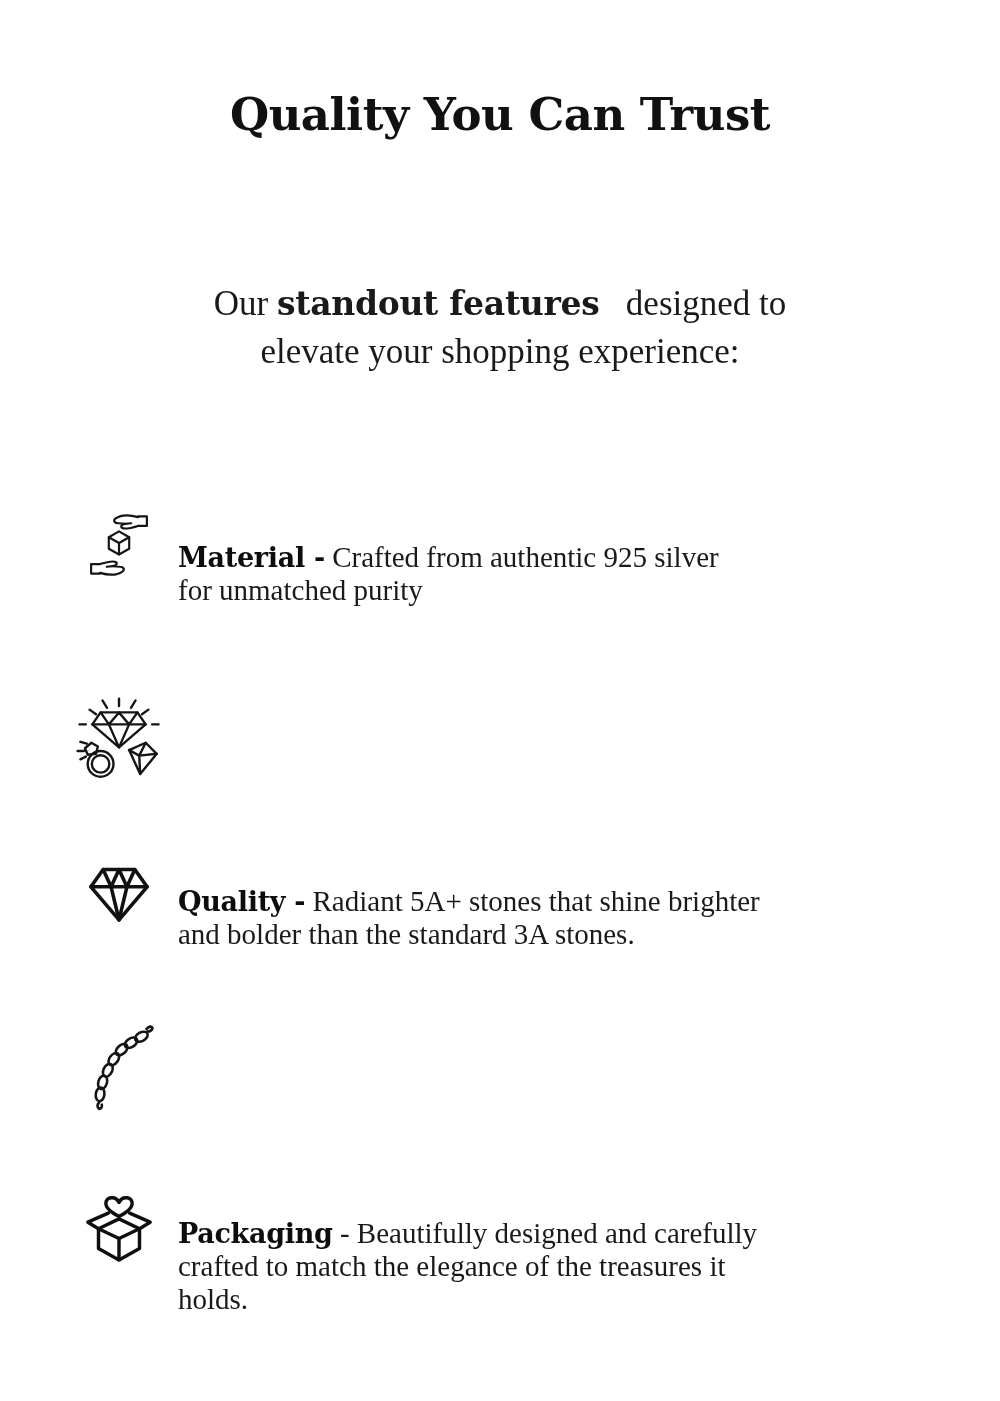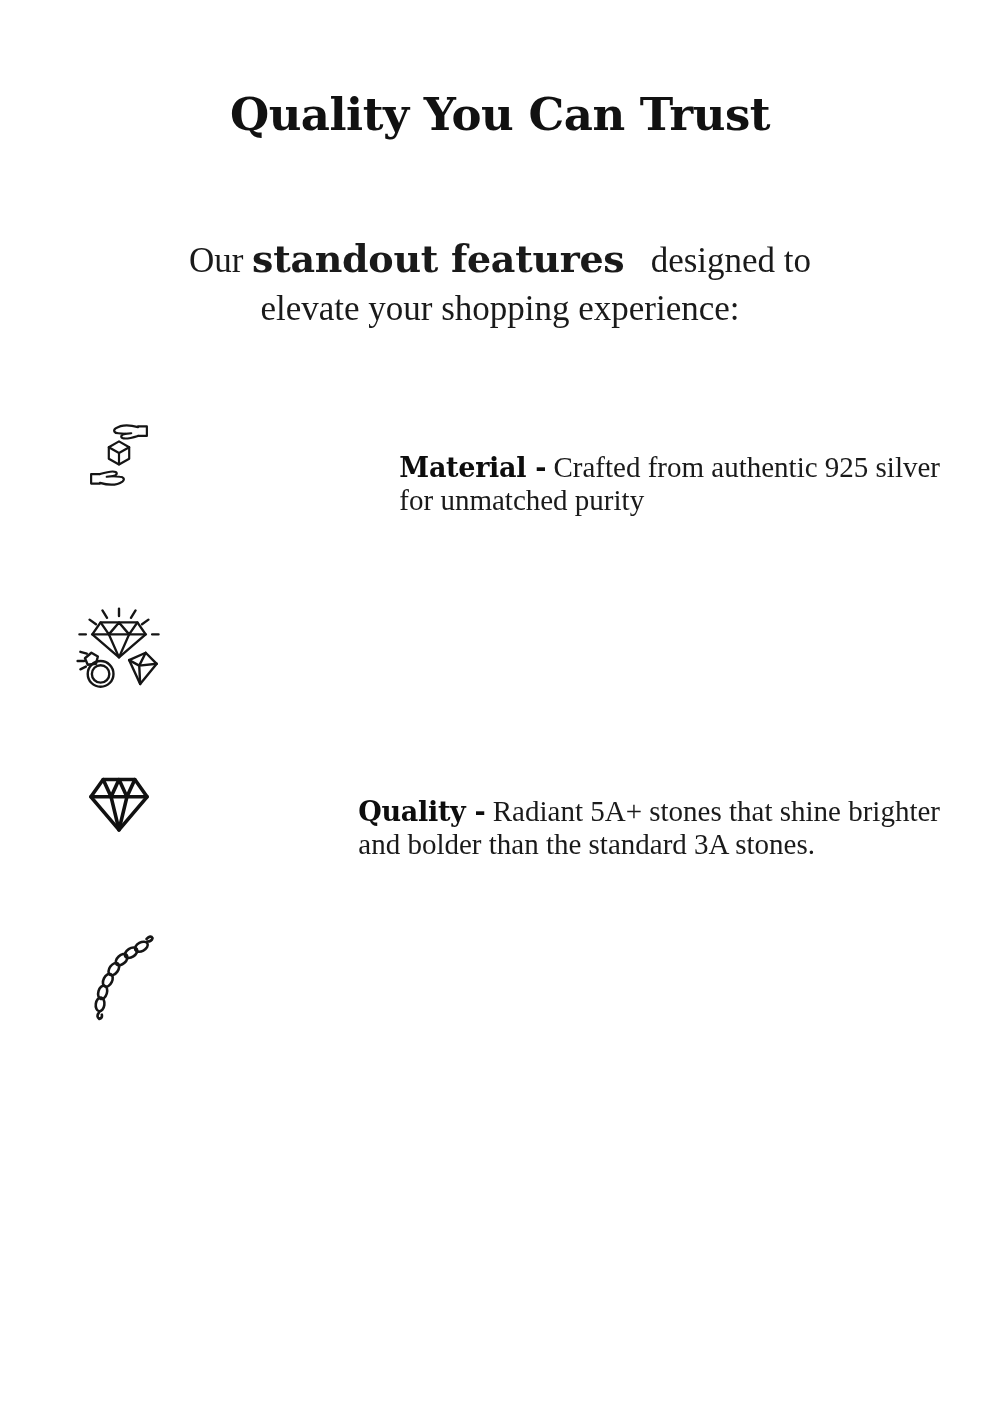--- a/index.html
+++ b/index.html
@@ -8,20 +8,21 @@
     background:#ffffff;
     color:#161616;
     font-family:"Liberation Serif", serif;
     overflow:hidden;
   }
   .page{
     width:1000px;height:1401px;
     display:flex;flex-direction:column;align-items:center;
     box-sizing:border-box;
     padding-top:88px;
+    gap:47px;
   }
   .title{
     font-family:"DejaVu Serif", serif;
     font-weight:800;
     font-size:45px;
     letter-spacing:-0.5px;
     text-align:center;
     margin:0;
     color:#111;
   }
@@ -30,31 +31,30 @@
     font-size:35px;
     line-height:1.38;
     text-align:center;
     white-space:pre-line;
     color:#1a1a1a;
     max-width:760px;
   }
   .subtitle b{
     font-family:"DejaVu Serif", serif;
     font-weight:700;
-    font-size:38px;
+    font-size:33px;
     letter-spacing:-0.3px;
   }
   .features{
     margin-top:86px;
     width:880px;
   }
   .feature{
     display:flex;
     align-items:flex-start;
-    justify-content:space-between;
   }
   .feature .icon-cell{
     width:118px;
     flex:0 0 118px;
     display:flex;
     justify-content:center;
   }
   .feature .txt{
     white-space:pre-line;
     font-size:29px;
@@ -148,16 +148,31 @@
             <ellipse cx="44" cy="45" rx="8" ry="5" transform="rotate(-54 44 45)"></ellipse>
             <ellipse cx="37" cy="58" rx="8" ry="5" transform="rotate(-64 37 58)"></ellipse>
             <ellipse cx="31" cy="72" rx="8" ry="5" transform="rotate(-74 31 72)"></ellipse>
             <ellipse cx="28" cy="86" rx="8" ry="5" transform="rotate(-82 28 86)"></ellipse>
           </g>
           <path d="M27,95 q-4,5 0,8 q4,-1 3,-5"></path>
         </svg>
       </div>
     </div>
 
+    <div class="feature f-packaging">
+      <div class="icon-cell">
+        <svg width="82" height="92" viewBox="0 0 100 100" fill="none" stroke="#0f0f0f" stroke-width="4.2" stroke-linecap="round" stroke-linejoin="round">
+          <path d="M50,14 C46,5 33,7 34,16 C35,24 50,31 50,31 C50,31 65,24 66,16 C67,7 54,5 50,14 Z"></path>
+          <path d="M25,46 L50,34 L75,46 L50,58 Z"></path>
+          <path d="M25,46 L12,38 L37,27"></path>
+          <path d="M75,46 L88,38 L63,27"></path>
+          <path d="M25,46 L25,70 L50,84 L75,70 L75,46"></path>
+          <path d="M50,58 L50,84"></path>
+        </svg>
+      </div>
+      <p class="txt"><b>Packaging</b><span> - Beautifully designed and carefully
+crafted to match the elegance of the treasures it
+holds.</span></p>
+    </div>
 
   </div>
 
 </div>
 
 </body></html>

